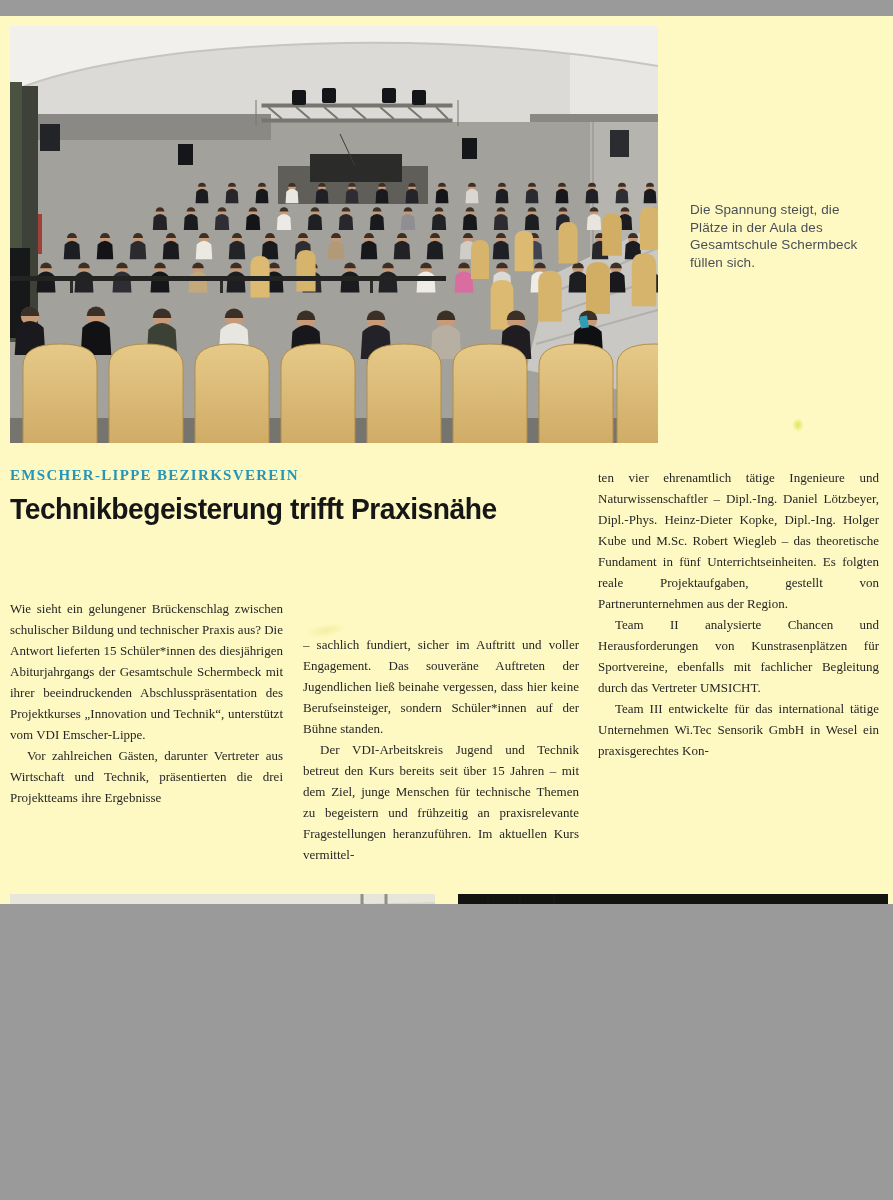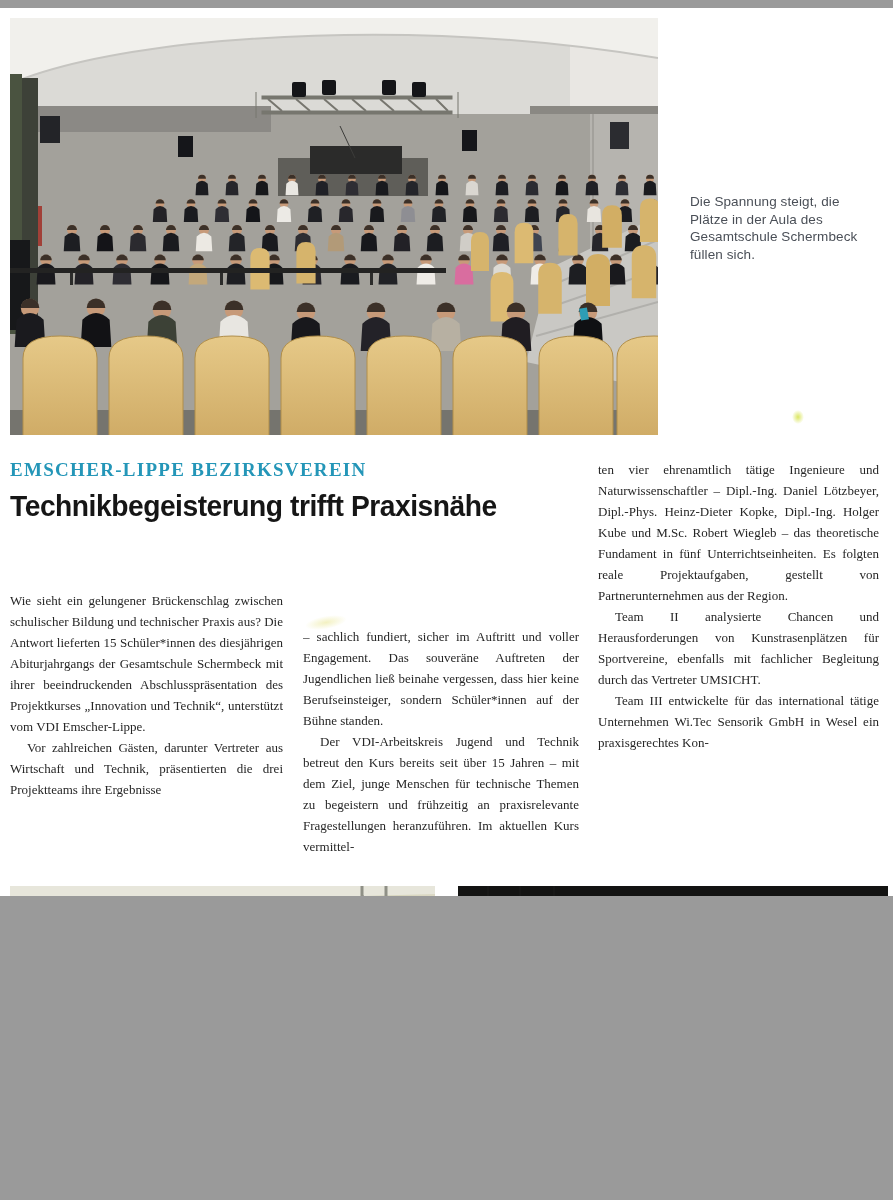--- a/index.html
+++ b/index.html
@@ -1,30 +1,30 @@
 <!DOCTYPE html>
 <html lang="de"><head>
 <meta charset="utf-8">
 <style>
   html,body{margin:0;padding:0;background:#9a9a9a;}
-  .page{position:relative;width:893px;height:888px;margin:8px auto;background:#ffffff;overflow:hidden;
+  .page{position:relative;width:893px;height:888px;margin:16px auto;background:#fef9c3;overflow:hidden;
         font-family:"Liberation Sans",sans-serif;}
   figure{margin:0;position:absolute;overflow:hidden;background:#ddd;}
   figure svg{display:block;}
   .fig-top{left:10px;top:10px;width:648px;height:417px;}
   .fig-bl{left:10px;top:878px;width:425px;height:265px;}
   .fig-br{left:458px;top:878px;width:430px;height:265px;}
   .caption{position:absolute;color:#4a4f57;font-size:13.5px;line-height:17.5px;
            font-family:"Liberation Sans",sans-serif;letter-spacing:.1px;}
   .cap-top{left:690px;top:185px;width:176px;}
   .cap-bl{left:12px;top:1157px;width:400px;}
   .cap-br{left:460px;top:1157px;width:430px;}
   .header{position:absolute;left:10px;top:451px;width:578px;}
   .kicker{color:#2496b8;font-family:"Liberation Serif",serif;font-weight:700;
-          font-size:19px;letter-spacing:1.3px;}
+          font-size:15px;letter-spacing:1.3px;}
   h1.headline{margin:8px 0 0;color:#161616;font-family:"Liberation Sans",sans-serif;
           font-weight:700;font-size:30px;letter-spacing:-.5px;transform:scaleX(.94);
           transform-origin:left center;white-space:nowrap;}
   .subtitle{margin-top:11px;color:#1e1e1e;font-family:"Liberation Serif",serif;
           font-size:18.5px;line-height:27.5px;}
   .col{position:absolute;font-family:"Liberation Serif",serif;font-size:13px;
        line-height:21px;color:#262626;text-align:justify;overflow:hidden;}
   .col p{margin:0;}
   .col p + p{text-indent:17px;}
   .col1{left:10px;top:582px;width:273px;height:242px;}

